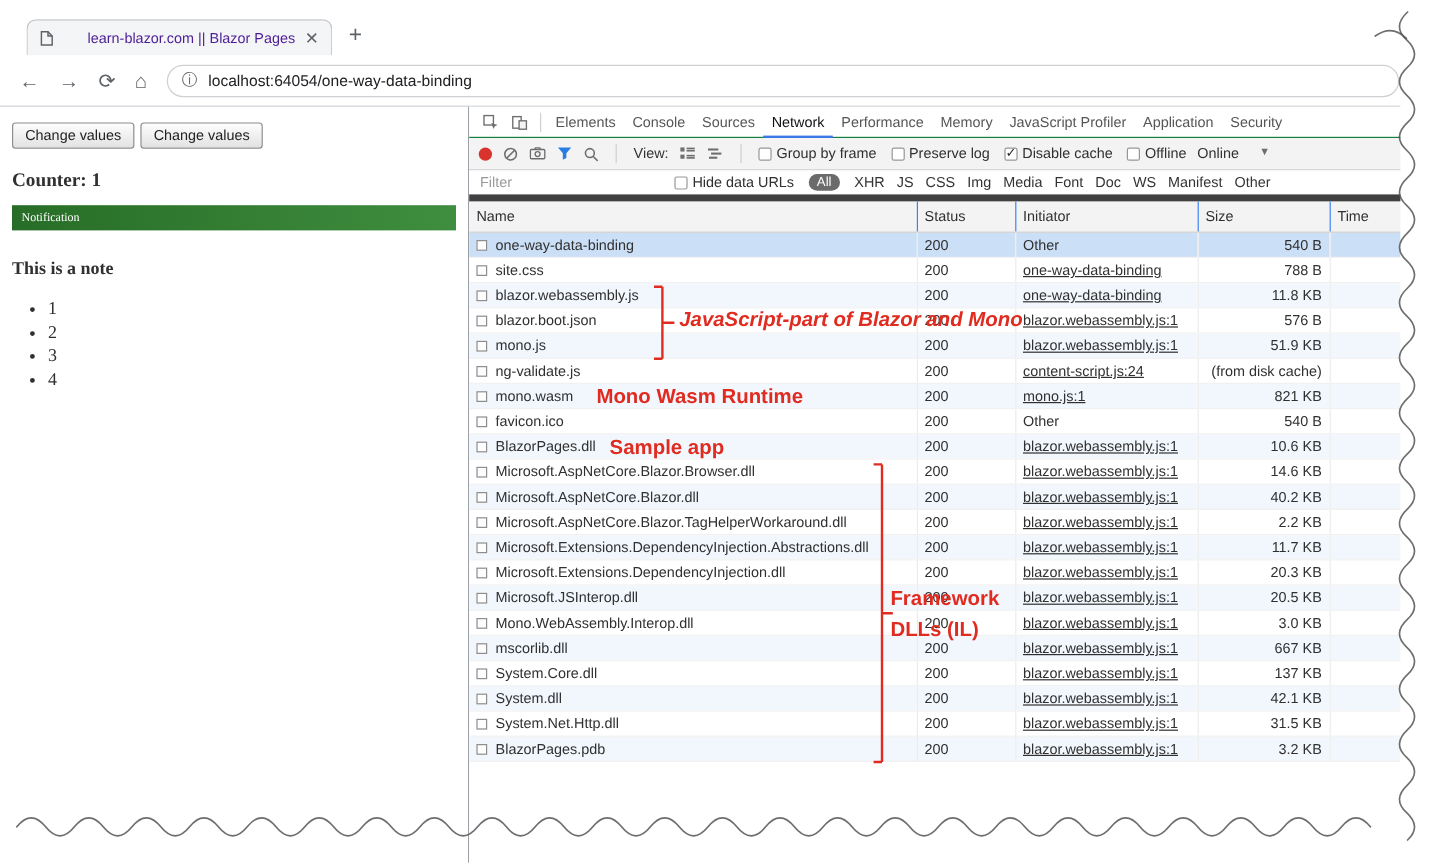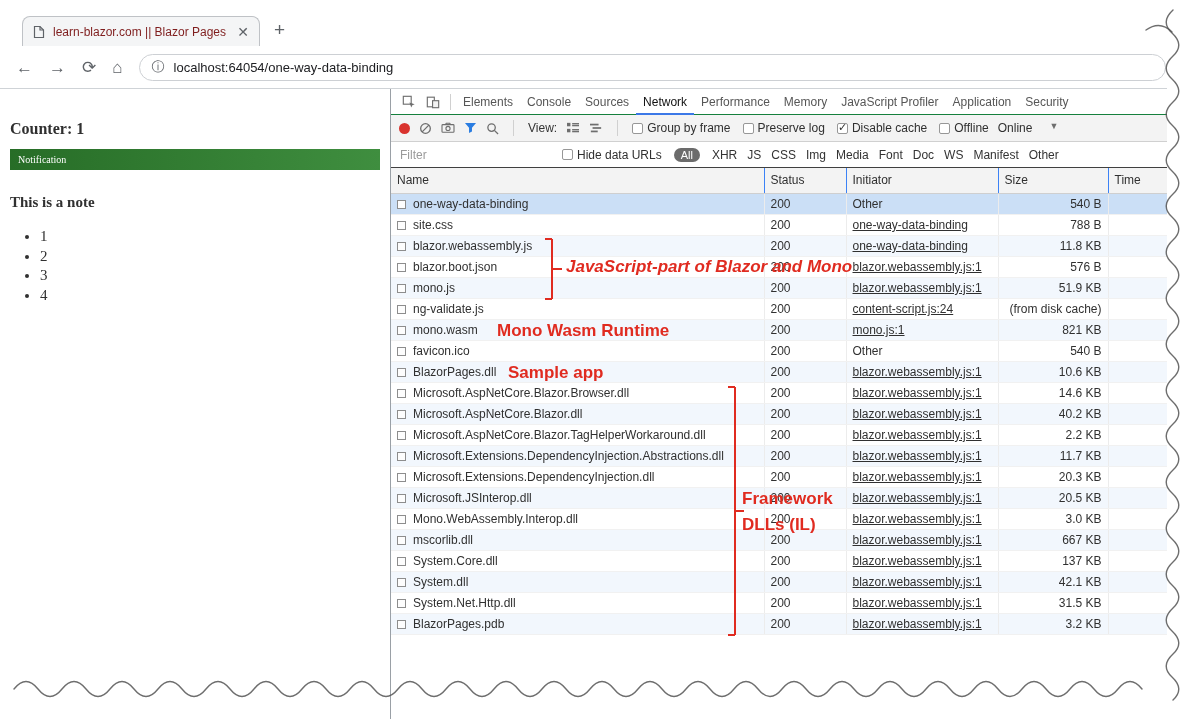--- a/index.html
+++ b/index.html
@@ -9,21 +9,21 @@
     font-family:"Liberation Sans", sans-serif; color:#303030;
   }
 
   
   .tabstrip { height:46px; display:flex; align-items:flex-end; padding-left:22px; background:#fff; }
   .tab {
     display:flex; align-items:center; gap:8px; height:30px; min-width:238px;
     padding:0 10px; border:1px solid #bfc2c6; border-bottom:none;
     border-radius:8px 8px 0 0; background:#f4f5f6;
   }
-  .tab-title { font-size:12px; color:#7f1d1d; white-space:nowrap; }
+  .tab-title { font-size:12px; color:#4c1d95; white-space:nowrap;margin-left:20px; }
   .tab-close { color:#5f6368; font-size:14px; margin-left:auto; line-height:1; }
   .new-tab { font-size:19px; color:#5f6368; margin:0 0 5px 14px; }
 
   .navbar { height:43px; display:flex; align-items:center; gap:16px; padding:0 16px; border-bottom:1px solid #cfd3d7; }
   .nav-icon { font-size:17px; color:#5f6368; line-height:1; }
   .urlbox {
     flex:1; display:flex; align-items:center; gap:9px; height:27px; margin-right:18px;
     border:1px solid #cdd0d4; border-radius:14px; padding:0 12px; font-size:13px; color:#202124;
   }
   .info-icon { color:#5f6368; font-size:13px; }
@@ -57,21 +57,21 @@
   .dt-toolbar { height:27px; display:flex; align-items:center; gap:9px; padding:0 8px; background:#f3f3f3; border-bottom:1px solid #d0d0d0; }
   .record-dot { width:11px; height:11px; border-radius:50%; background:#d9332e; }
   .tool-icon { display:flex; align-items:center; }
   .view-label { color:#333; }
   .cb-item { display:flex; align-items:center; gap:4px; white-space:nowrap; }
   .cb { width:11px; height:11px; border:1px solid #979797; background:#fff; border-radius:2px; position:relative; display:inline-block; }
   .cb.checked::after { content:"\2713"; position:absolute; top:-3px; left:0; font-size:11px; color:#2d2d2d; }
   .throttle { display:flex; align-items:flex-start; gap:17px; }
   .caret { font-size:9px; color:#6e6e6e; }
 
-  .dt-filterbar { height:26px; display:flex; align-items:center; gap:12px; padding:0 9px; border-bottom:1px solid #404040; background:#fff; }
+  .dt-filterbar { height:26px; display:flex; align-items:center; gap:12px; padding:0 9px; border-bottom:6px solid #404040; background:#fff; }
   .filter-input { border:none; outline:none; width:150px; font-size:12px; color:#333; font-family:"Liberation Sans",sans-serif; background:transparent; }
   .filter-input::placeholder { color:#9a9a9a; }
   .all-pill { background:#6b6b6b; color:#fff; border-radius:9px; padding:1px 7px; font-size:11px; }
   .filter-types { display:flex; gap:10px; }
   .ftype { color:#333; }
 
   table.net { width:100%; border-collapse:collapse; table-layout:fixed; }
   table.net th {
     height:25px; line-height:25px; padding:0 6px; text-align:left; font-weight:normal;
     background:#f3f3f3; border-bottom:1px solid #cfcfcf; border-left:1px solid #3b82f6; font-size:12px;
@@ -122,20 +122,21 @@
   <span class="nav-icon">⌂</span>
   <div class="urlbox">
     <span class="info-icon">ⓘ</span>
     <span>localhost:64054/one-way-data-binding</span>
   </div>
 </div>
 
 <div class="content">
 
   <div class="app">
+    <div><button class="app-btn">Change values</button><button class="app-btn">Change values</button></div>
     <div class="counter">Counter: 1</div>
     <div class="banner">Notification</div>
     <div class="note">This is a note</div>
     <ul class="app-list">
         <li>1</li>
         <li>2</li>
         <li>3</li>
         <li>4</li>
       </ul>
   </div>

